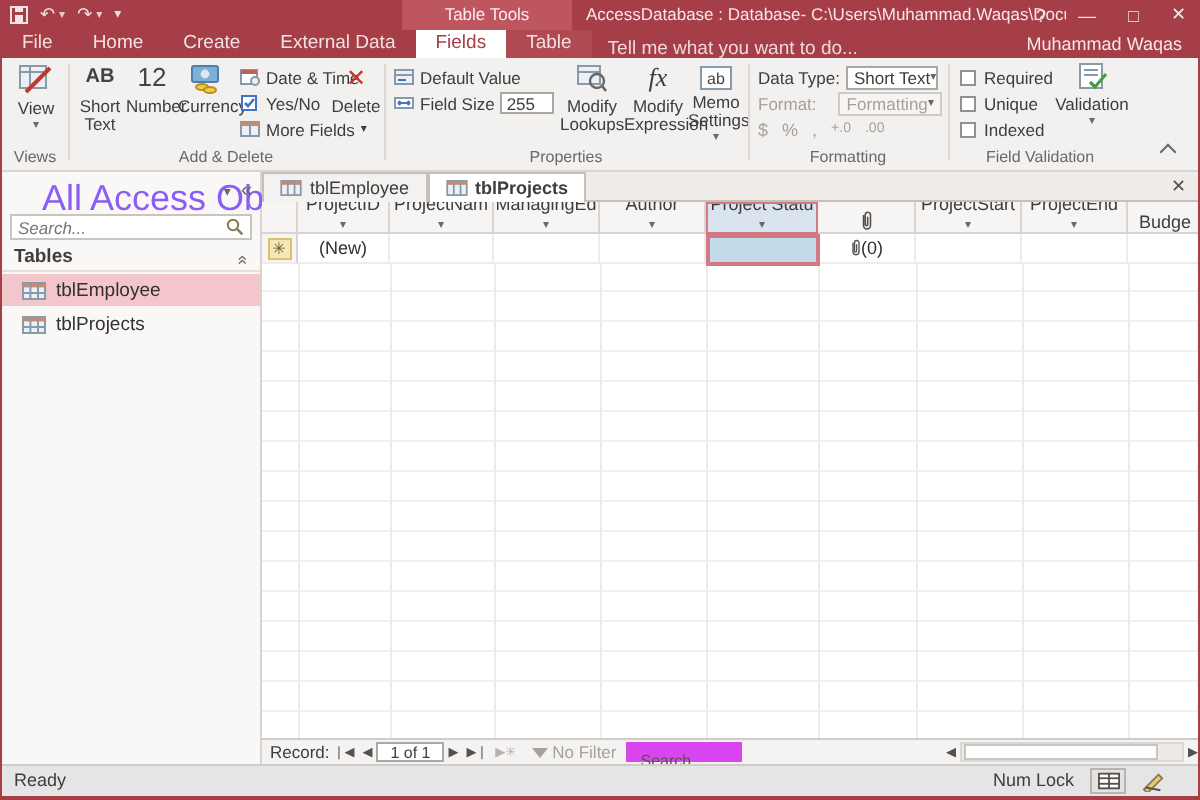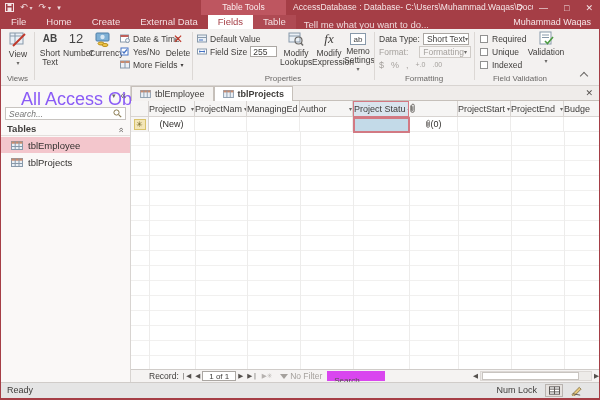--- a/index.html
+++ b/index.html
@@ -62,21 +62,21 @@
   .doc { position:absolute; left:130px; top:86px; width:470px; height:296px; background:#fff; }
   .dtabbar { position:absolute; left:0; top:0; width:100%; height:15px; background:#EFECEA; border-bottom:1px solid #C6C0BA; display:flex; }
   .dtab { display:flex; align-items:center; gap:4px; font-size:9px; color:#3F3D3B; padding:0 8px; border:1px solid #C6C0BA; border-bottom:none; background:#F4F2F0; height:15px; }
   .dtab.act { background:#fff; font-weight:bold; }
   .dclose { position:absolute; right:8px; top:2px; font-size:9px; color:#55514E; }
 
   .sheet { position:absolute; left:0; top:15px; width:100%; height:268px;
            background:repeating-linear-gradient(#fff 0 14px, #F1F0EF 14px 15px); }
   .vline { position:absolute; top:0; width:1px; height:268px; background:#EDECEB; }
   .hrow { position:absolute; left:0; top:0; width:100%; height:16px; display:flex; background:#F6F5F4; }
-  .hc { border-right:1px solid #D8D4D1; border-bottom:1px solid #D8D4D1; display:flex; align-items:center; justify-content:space-between; gap:2px; font-size:9px; color:#3F3D3B; overflow:hidden; white-space:nowrap; background:#F6F5F4; }
+  .hc { border-right:1px solid #D8D4D1; border-bottom:1px solid #D8D4D1; display:flex; align-items:center; justify-content:flex-end; gap:2px; font-size:9px; color:#3F3D3B; overflow:hidden; white-space:nowrap; background:#F6F5F4;flex-direction:column; }
   .hc .sort { font-size:6px; color:#6A6866; }
   .hc.selh { background:#D9E4EE; border:1px solid #D27983; }
   .nrow { position:absolute; left:0; top:16px; width:100%; height:15px; display:flex; background:#fff; }
   .nc { border-right:1px solid #EDECEB; border-bottom:1px solid #EDECEB; display:flex; align-items:center; justify-content:center; font-size:9px; color:#33312F; overflow:hidden; }
   .selcell { position:absolute; left:222px; top:15.5px; width:57px; height:16px; background:#C3DAE8; border:2px solid #D27983; }
   .rowsel { background:#F6F5F4; border-right:1px solid #D8D4D1; }
   .newmark { width:12px; height:11px; background:#F3E6B8; border:1px solid #D9C26B; font-size:8px; line-height:10px; text-align:center; color:#6B5E1F; }
 
   
   .csel{width:18px;flex:0 0 18px;} .c0{width:46px;flex:0 0 46px;} .c1{width:52px;flex:0 0 52px;}
@@ -215,20 +215,21 @@
               <line x1="5" y1="1" x2="5" y2="8" stroke="#8899AA"></line>
             </svg>
           <span>More Fields</span>
             <span class="dd" style="font-size:6px;">▾</span>
         </div>
       </div>
       <div class="bigbtn" style="left:131px;width:26px;">
         <div style="font-size:12px;font-weight:bold;color:#C0392B;height:16px;line-height:16px;">✕</div>
         <div class="lbl">Delete</div>
       </div>
+      <div class="glabel">Add &amp; Delete</div>
     </div>
     <div class="rdiv" style="left:191px;"></div>
 
     <div class="group" style="left:191px;width:182px;">
       <div style="position:absolute;left:5px;top:3px;">
         <div class="smallbtn">
           <svg class="ico9" viewBox="0 0 10 9">
               <rect x="0.5" y="1" width="9" height="7" fill="#EAF0F6" stroke="#8899AA"></rect>
               <line x1="0.5" y1="3.5" x2="9.5" y2="3.5" stroke="#8899AA"></line>
               <line x1="2" y1="6" x2="6" y2="6" stroke="#4472C4"></line>
@@ -455,21 +456,21 @@
         </div>
         <div class="nc c6"></div>
         <div class="nc c7"></div>
         <div class="nc c8"></div>
       </div>
 
       <div class="selcell"></div>
     </div>
 
     <div class="recbar">
-      <span style="margin-left:18px;">Record:</span>
+      <span style="margin-left:4px;">Record:</span>
       <span class="nb">❘◀</span>
       <span class="nb">◀</span>
       <span class="posbox">1 of 1</span>
       <span class="nb">▶</span>
       <span class="nb">▶❘</span>
       <span class="nb dis">▶✳</span>
       <span class="funnel"></span>
       <span class="nofilter">No Filter</span>
       <span class="recsearch">Search</span>
     </div>

